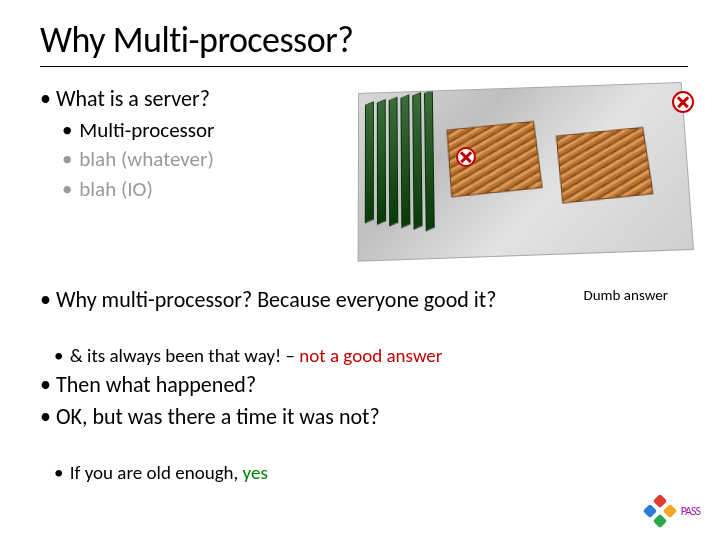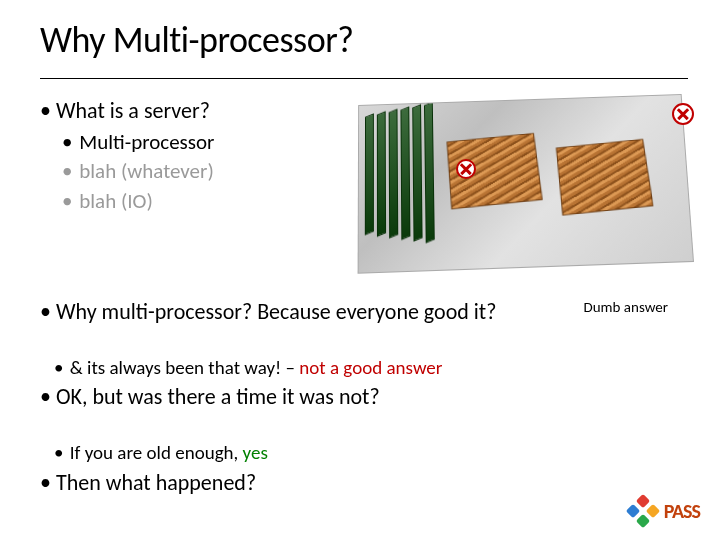--- a/index.html
+++ b/index.html
@@ -14,21 +14,21 @@
   }
   .slide {
     padding: 18px 32px 0 40px;
     position: relative;
     height: 100%;
   }
   .title {
     font-size: 36px;
     font-weight: 400;
     border-bottom: 1px solid #000;
-    padding-bottom: 16px;
+    padding-bottom: 4px;
     margin-bottom: 18px;
     letter-spacing: -0.5px;
   }
   .top-row {
     display: flex;
     align-items: flex-start;
     margin-bottom: 30px;
     gap: 8px;
   }
   .left-col { flex: 0 0 300px; }
@@ -124,21 +124,21 @@
   .logo-mark span {
     position: absolute;
     width: 10px; height: 10px;
     transform: rotate(45deg);
     border-radius: 2px;
   }
   .lm1 { background:#e03c31; left:10px; top:0; }
   .lm2 { background:#f5a623; left:20px; top:10px; }
   .lm3 { background:#2aa84a; left:10px; top:20px; }
   .lm4 { background:#2d7dd2; left:0; top:10px; }
-  .logo-text { font-size: 20px; color:#c2410c; letter-spacing: -1px; font-weight: bold; }
+  .logo-text { font-size: 12px; color:#a21caf; letter-spacing: -1px; }
 </style>
 </head>
 <body>
 
 <div class="slide">
 
   <h1 class="title">Why Multi-processor?</h1>
 
   <div class="top-row">
     <div class="left-col">
@@ -168,29 +168,29 @@
   <ul class="body-list">
     <li class="wrap-row">
       <span>Why multi-processor? Because everyone good it?</span>
       <span class="dumb">Dumb answer</span>
       <ul class="sub">
         <li>
           <span>&amp; its always been that way! – </span><span class="red">not a good answer</span>
         </li>
       </ul>
     </li>
+    <li>Then what happened?</li>
     <li>
       <span>OK, but was there a time it was not?</span>
       <ul class="sub">
         <li>
           <span>If you are old enough, </span><span class="green">yes</span>
         </li>
       </ul>
     </li>
-    <li>Then what happened?</li>
   </ul>
 
 </div>
 
 <div class="logo">
   <div class="logo-mark">
     <span class="lm1"></span>
       <span class="lm2"></span>
       <span class="lm3"></span>
       <span class="lm4"></span>

